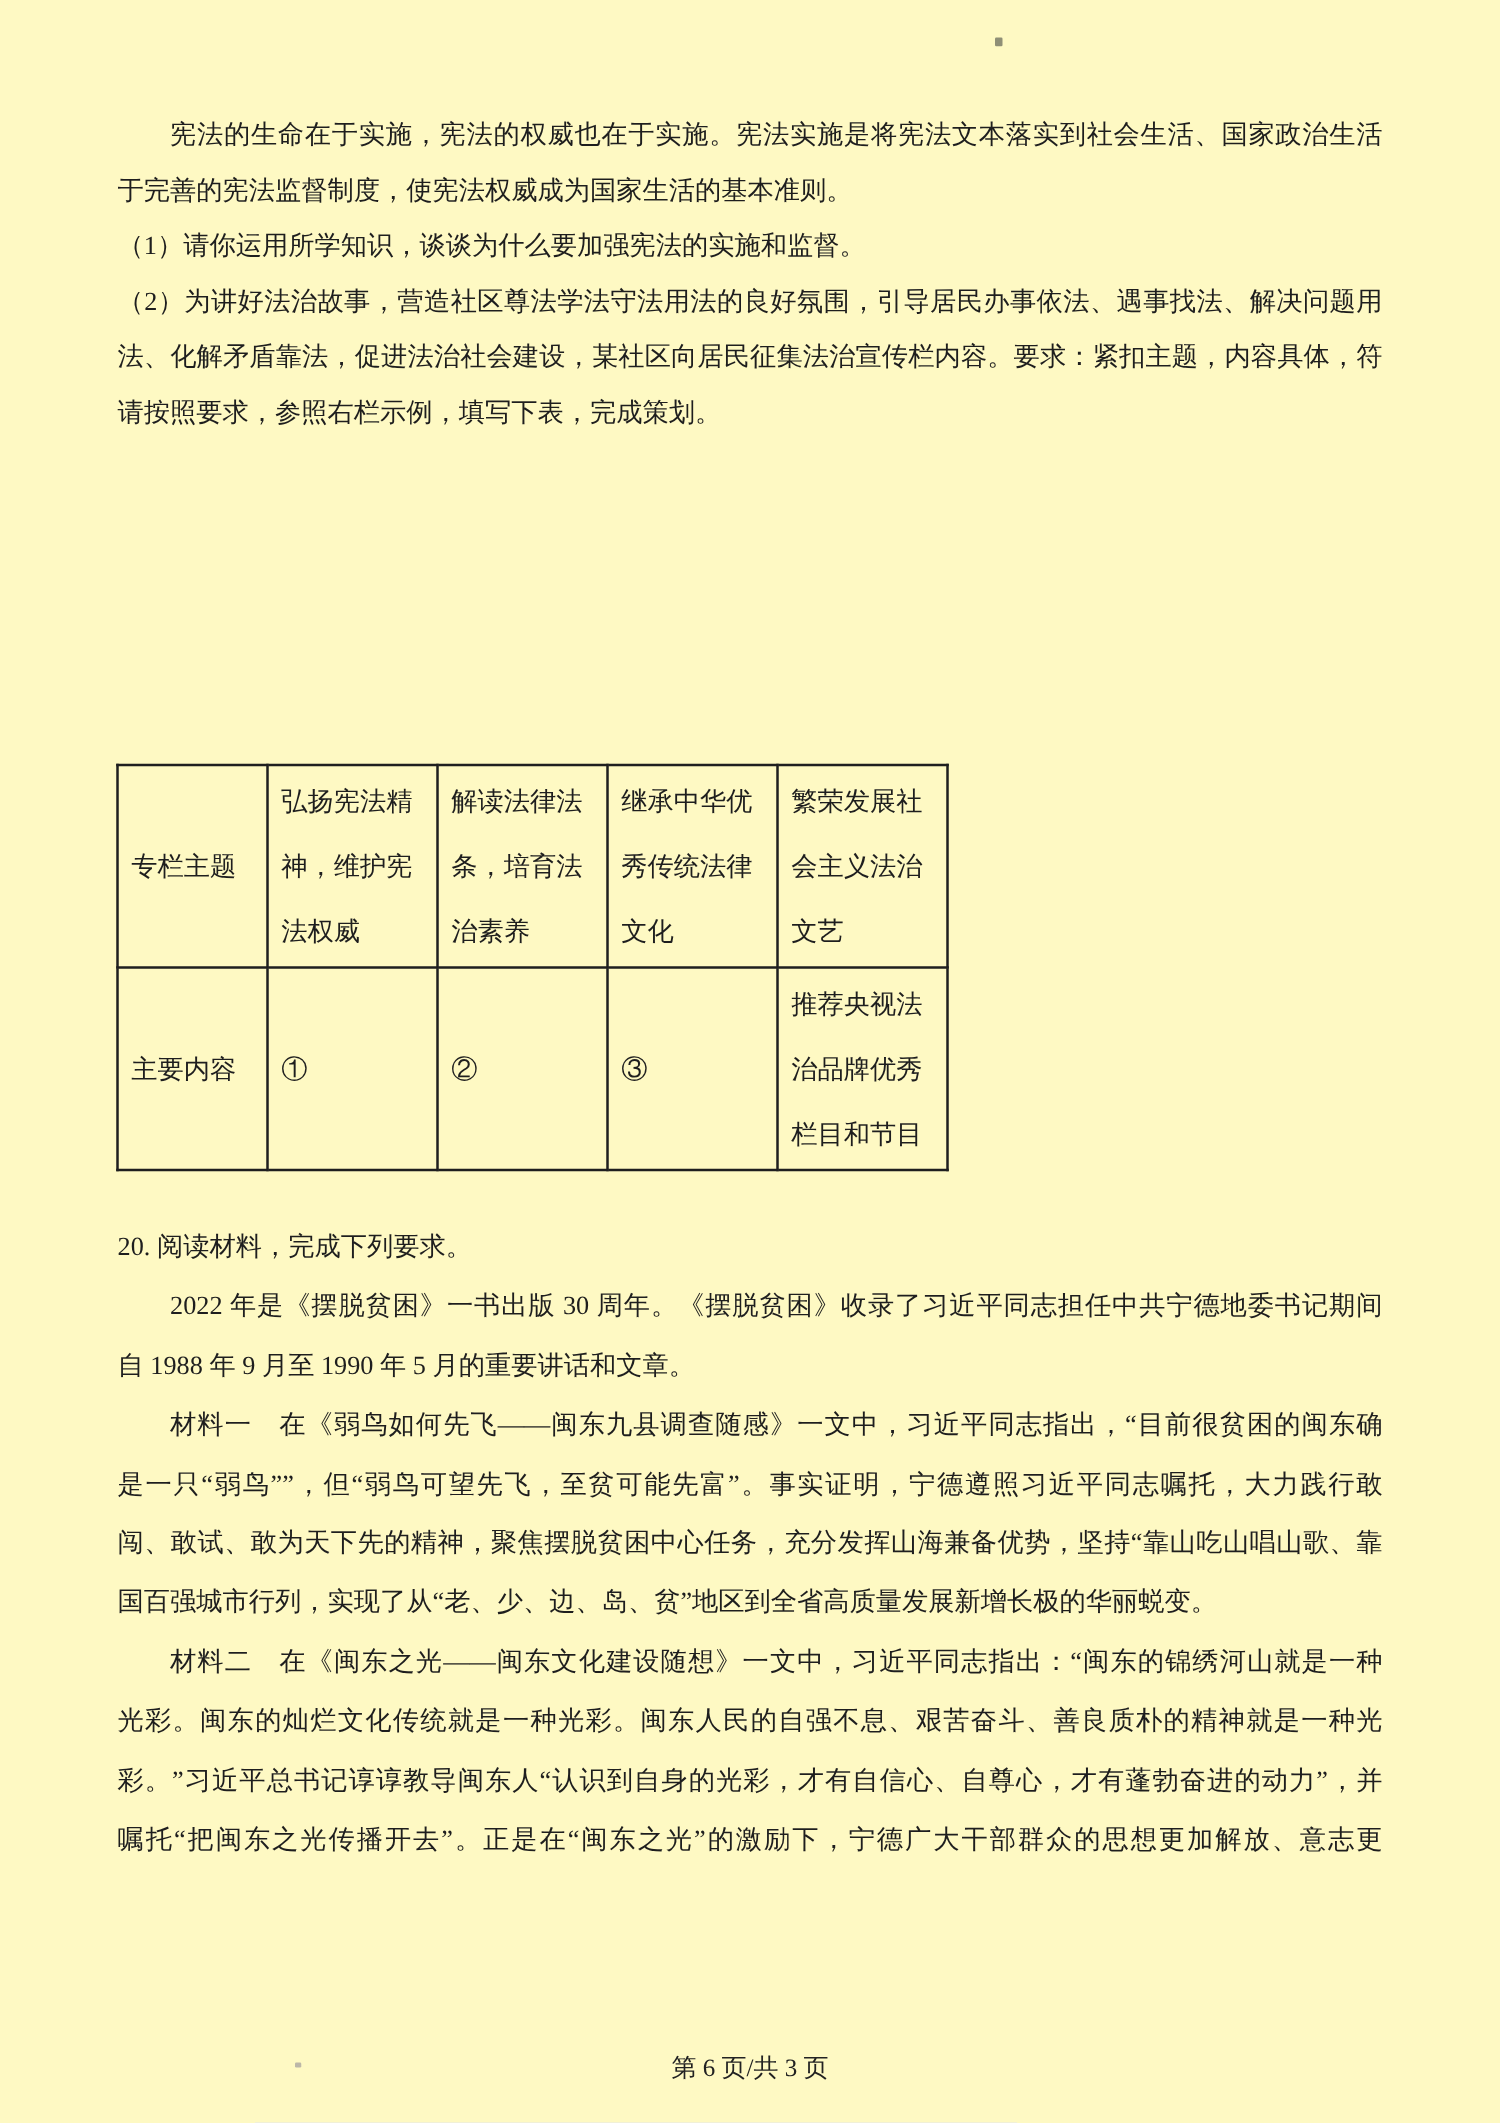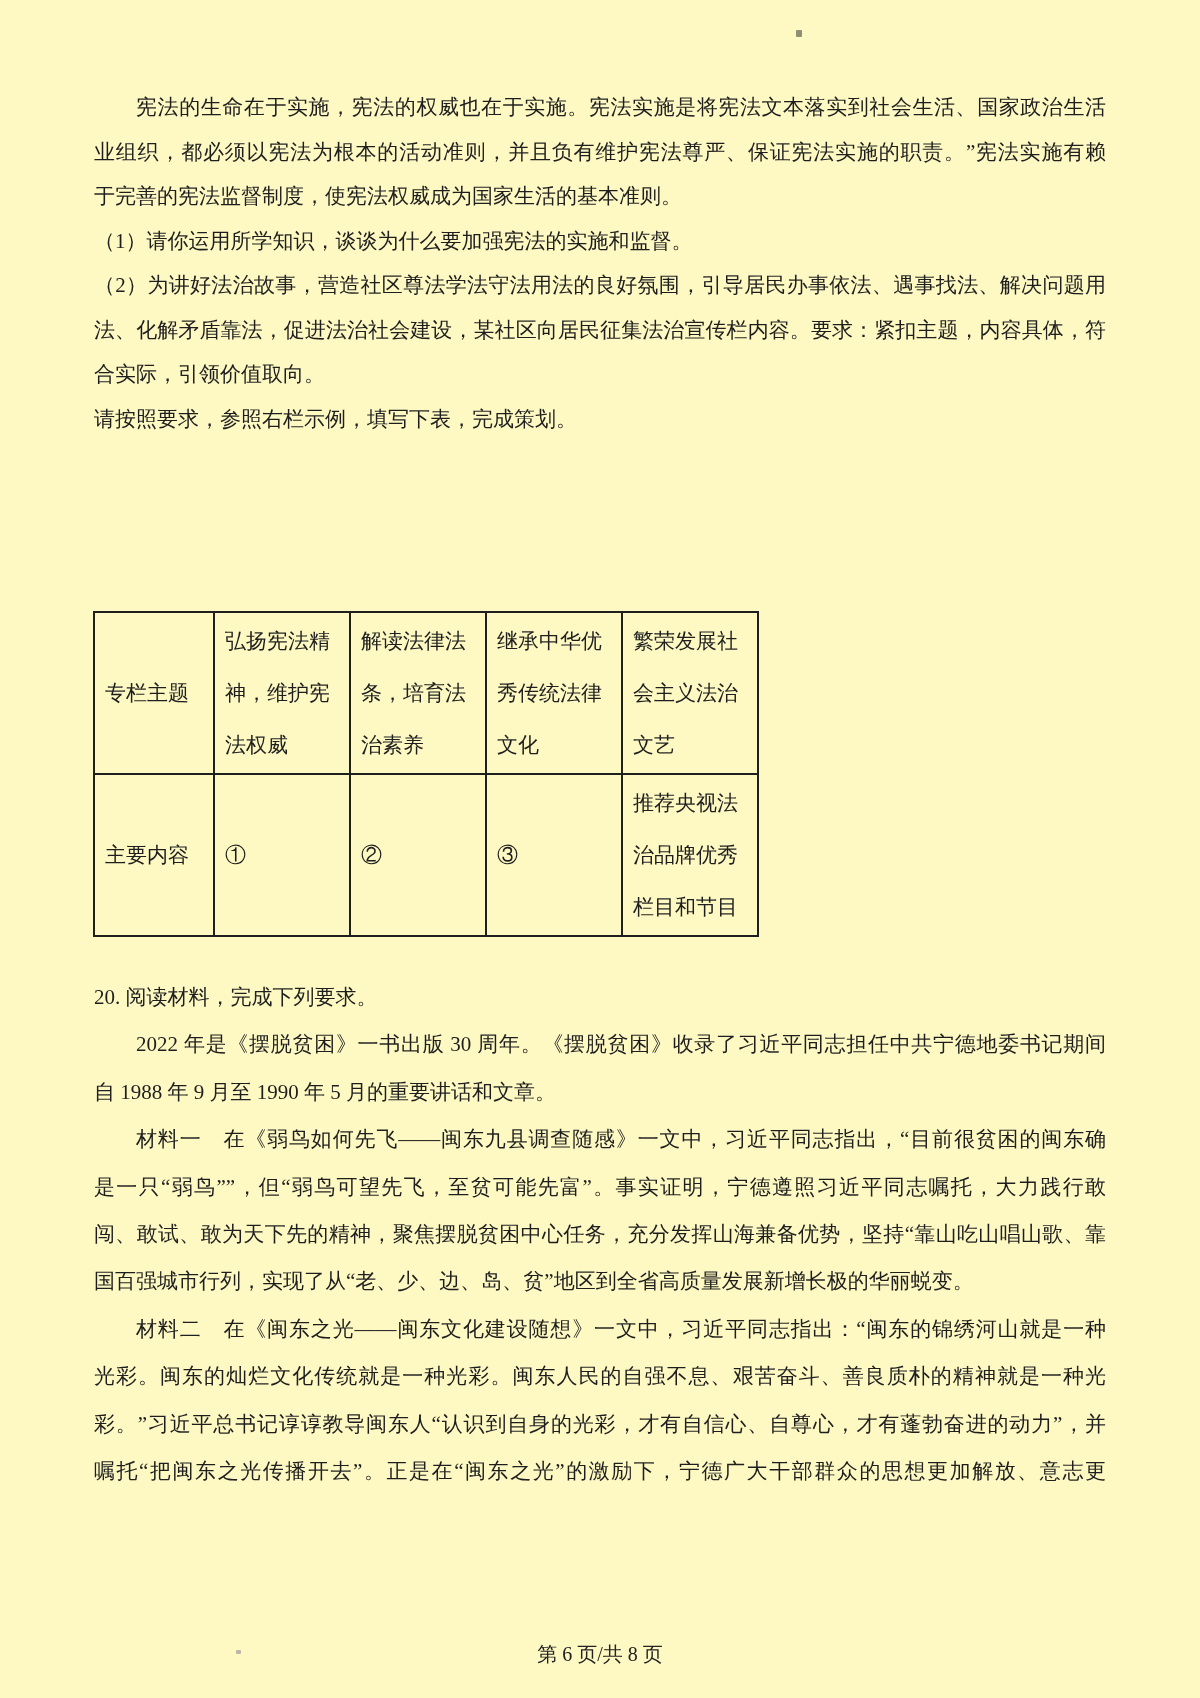--- a/index.html
+++ b/index.html
@@ -70,26 +70,24 @@
 </style>
 </head>
 <body>
 
 <div class="page">
 
   <span class="artifact artifact-top"></span>
 
   <section class="textblock block-a">
       <div class="line indent fill">宪法的生命在于实施，宪法的权威也在于实施。宪法实施是将宪法文本落实到社会生活、国家政治生活</div>
-      <div class="line fill">业组织，都必须以宪法为根本的活动准则，并且负有维护宪法尊严、保证宪法实施的职责。”宪法实施有赖</div>
       <div class="line">于完善的宪法监督制度，使宪法权威成为国家生活的基本准则。</div>
       <div class="line">（1）请你运用所学知识，谈谈为什么要加强宪法的实施和监督。</div>
       <div class="line fill">（2）为讲好法治故事，营造社区尊法学法守法用法的良好氛围，引导居民办事依法、遇事找法、解决问题用</div>
       <div class="line fill">法、化解矛盾靠法，促进法治社会建设，某社区向居民征集法治宣传栏内容。要求：紧扣主题，内容具体，符</div>
-      <div class="line">合实际，引领价值取向。</div>
       <div class="line">请按照要求，参照右栏示例，填写下表，完成策划。</div>
     </section>
 
   <table class="plan-table">
     <colgroup>
       <col class="c1">
         <col class="cx">
         <col class="cx">
         <col class="cx">
         <col class="cx">
@@ -120,18 +118,18 @@
       <div class="line fill">是一只“弱鸟””，但“弱鸟可望先飞，至贫可能先富”。事实证明，宁德遵照习近平同志嘱托，大力践行敢</div>
       <div class="line fill">闯、敢试、敢为天下先的精神，聚焦摆脱贫困中心任务，充分发挥山海兼备优势，坚持“靠山吃山唱山歌、靠</div>
       <div class="line">国百强城市行列，实现了从“老、少、边、岛、贫”地区到全省高质量发展新增长极的华丽蜕变。</div>
       <div class="line indent fill">材料二　在《闽东之光——闽东文化建设随想》一文中，习近平同志指出：“闽东的锦绣河山就是一种</div>
       <div class="line fill">光彩。闽东的灿烂文化传统就是一种光彩。闽东人民的自强不息、艰苦奋斗、善良质朴的精神就是一种光</div>
       <div class="line fill">彩。”习近平总书记谆谆教导闽东人“认识到自身的光彩，才有自信心、自尊心，才有蓬勃奋进的动力”，并</div>
       <div class="line fill">嘱托“把闽东之光传播开去”。正是在“闽东之光”的激励下，宁德广大干部群众的思想更加解放、意志更</div>
     </section>
 
   <footer class="footer">
-    <span>第 6 页/共 8 页</span>
+    <span>第 6 页/共 3 页</span>
   </footer>
 
   <span class="artifact artifact-bottom"></span>
 
 </div>
 
 </body></html>

